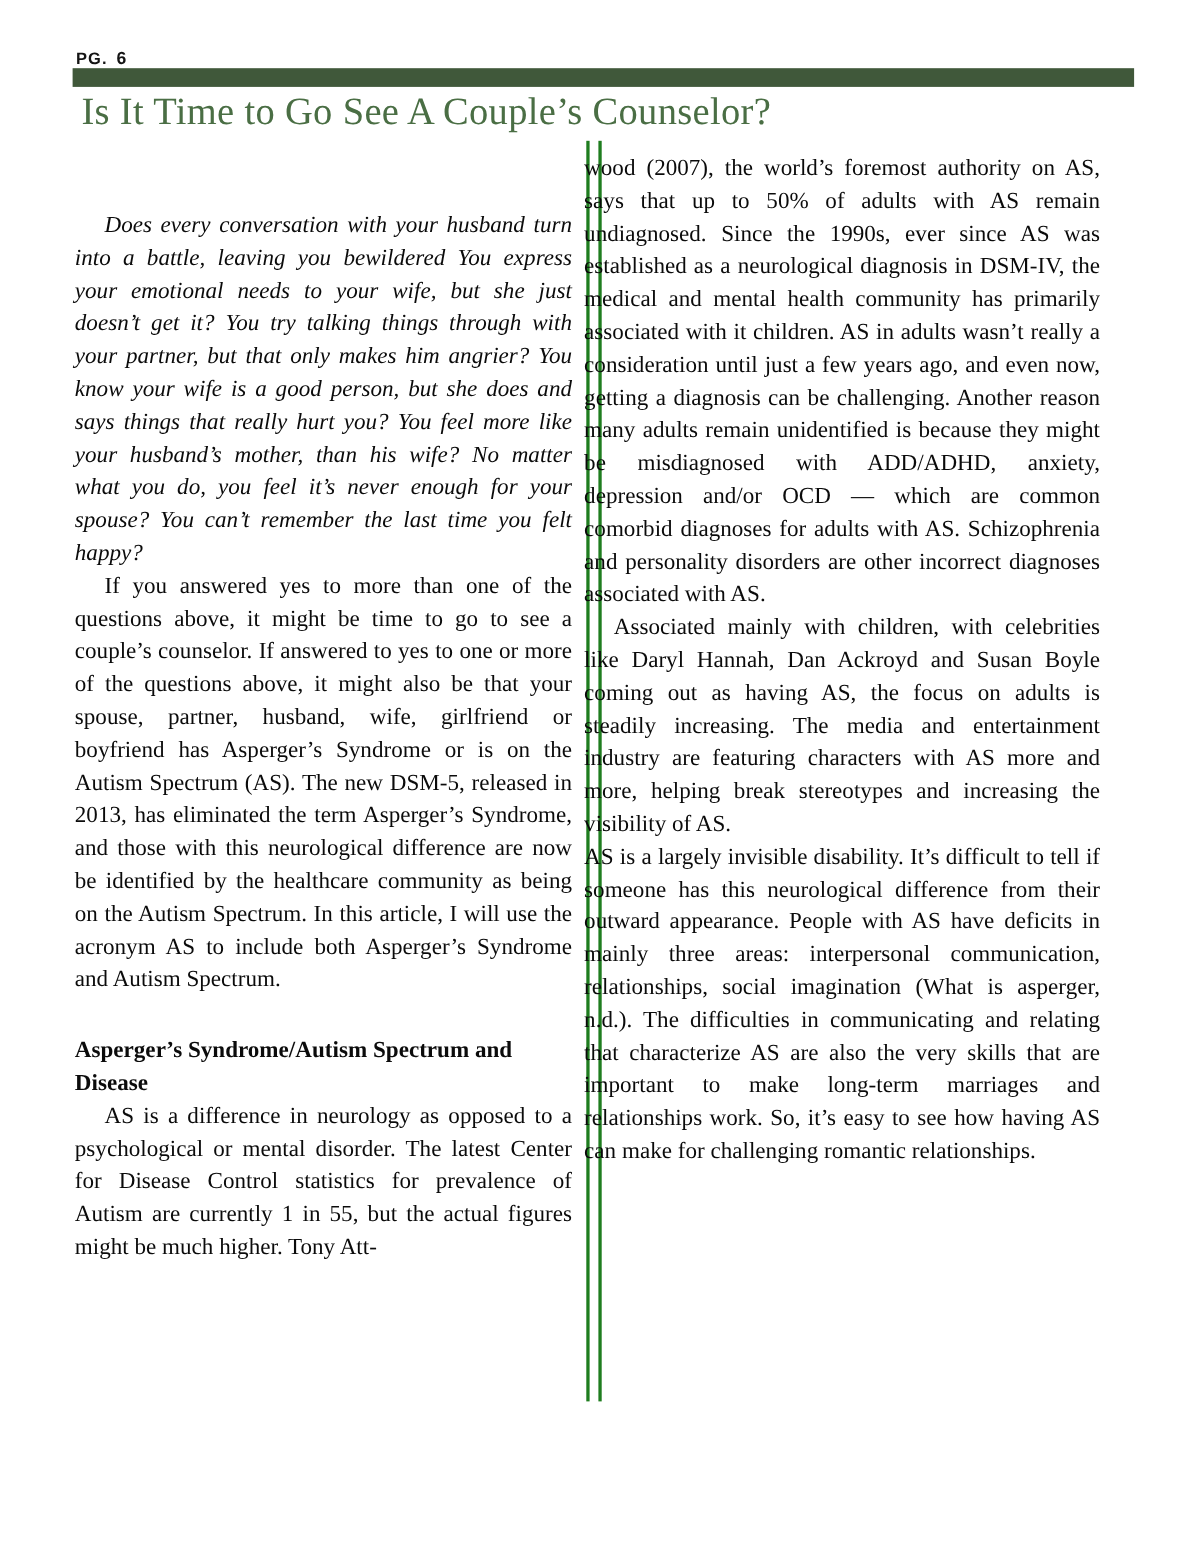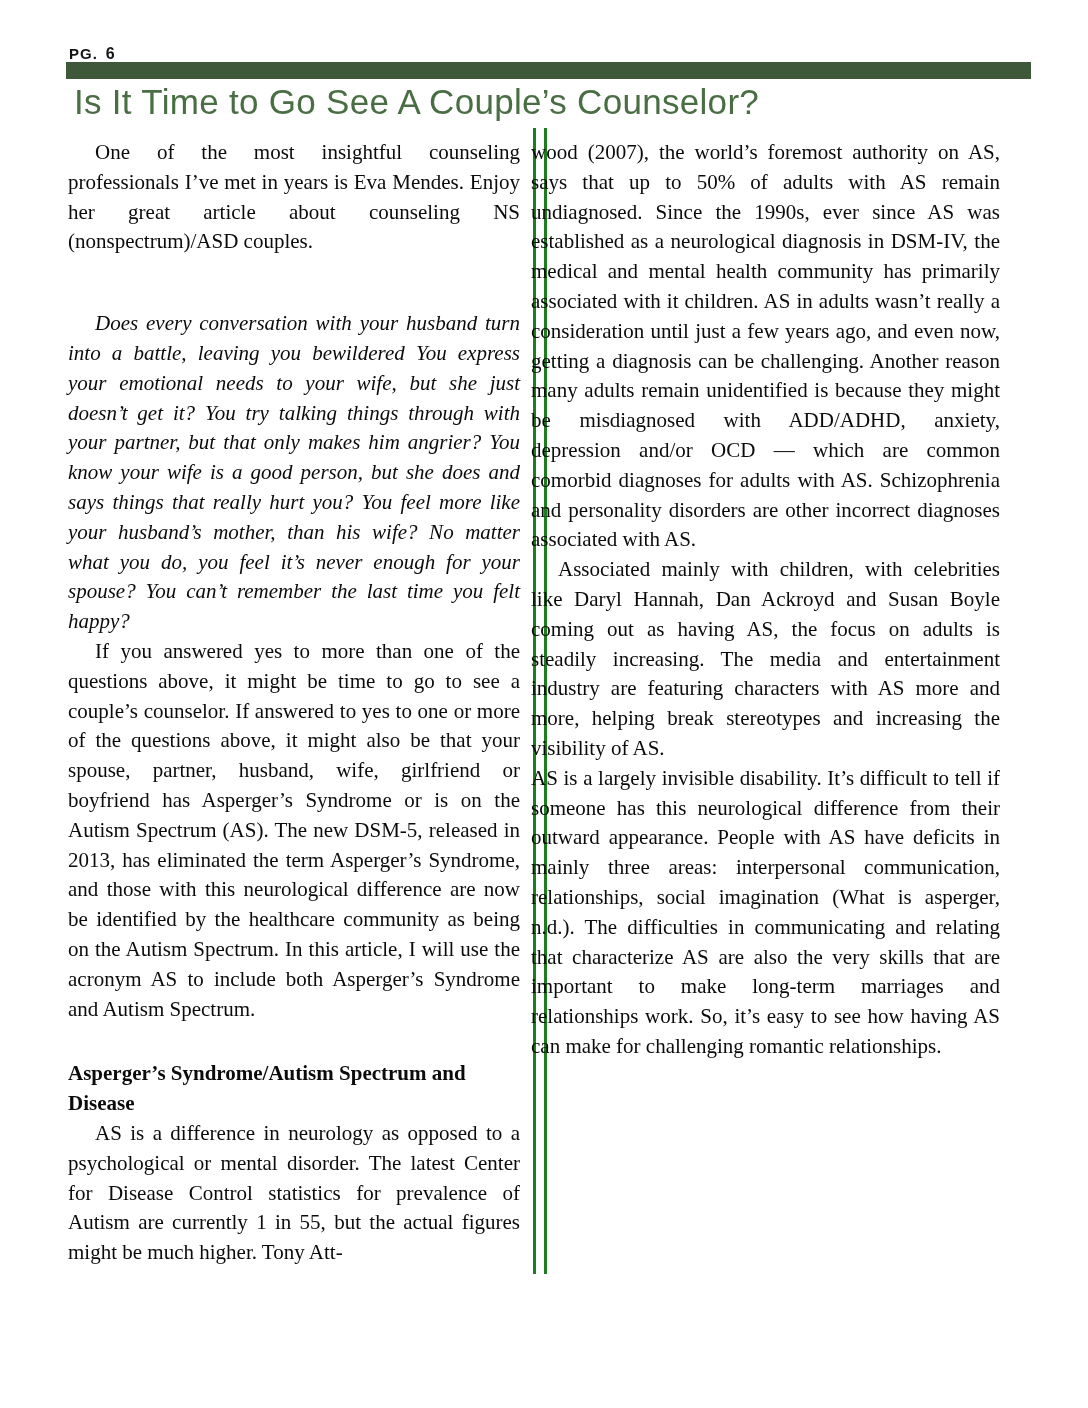--- a/index.html
+++ b/index.html
@@ -15,21 +15,21 @@
     font-family: "Liberation Sans", sans-serif;
     font-weight: 700; font-size: 15px; letter-spacing: 1px; color: #141414; text-align: right;
   }
   .pg-num { font-size: 16px; margin-left: 8px; }
   .top-bar {
     position: absolute; left: 66px; top: 62px; width: 965px; height: 17px;
     background: #40583a;
   }
   .title {
     position: absolute; left: 74px; top: 82px;
-    font-family: Liberation Sans, sans-serif;
+    font-family: Liberation Serif, serif;
     font-weight: 400; font-size: 35px; letter-spacing: 0.3px;
     color: #4a6e44; white-space: nowrap;
   }
   .column {
     position: absolute; top: 138px;
     font-size: 21px; line-height: 29.8px;
     text-align: justify;
   }
   .col-left  { left: 68px;  width: 452px; }
   .col-right { left: 531px; width: 469px; }
@@ -53,21 +53,20 @@
 
 <div class="pg-label">
   <span>PG.</span><span class="pg-num">6</span>
 </div>
 
 <div class="top-bar"></div>
 
 <h1 class="title">Is It Time to Go See A Couple’s Counselor?</h1>
 
 <div class="column col-left">
-  <p class="para indent">One of the most insightful counseling professionals I’ve met in years is Eva Mendes.  Enjoy her great article about counseling NS (nonspectrum)/ASD couples.</p>
   <p class="para indent italic gap-italic">Does every conversation with your husband turn into a battle, leaving you bewildered You express your emotional needs to your wife, but she just doesn’t get it? You try talking things through with your partner, but that only makes him angrier? You know your wife is a good person, but she does and says things that really hurt you? You feel more like your husband’s mother, than his wife? No matter what you do, you feel it’s never enough for your spouse? You can’t remember the last time you felt happy?</p>
   <p class="para indent">If you answered yes to more than one of the questions above, it might be time to go to see a couple’s counselor. If answered to yes to one or more of the questions above, it might also be that your spouse, partner, husband, wife, girlfriend or boyfriend has Asperger’s Syndrome or is on the Autism Spectrum (AS). The new DSM-5, released in 2013, has eliminated the term Asperger’s Syndrome, and those with this neurological difference are now be identified by the healthcare community as being on the Autism Spectrum. In this article, I will use the acronym AS to include both Asperger’s Syndrome and Autism Spectrum.</p>
   <h2 class="subhead">Asperger’s Syndrome/Autism Spectrum and Disease</h2>
   <p class="para indent">AS is a difference in neurology as opposed to a psychological or mental disorder. The latest Center for Disease Control statistics for prevalence of Autism are currently 1 in 55, but the actual figures might be much higher. Tony Att-</p>
 </div>
 
 <span class="rule rule-a"></span>
 <span class="rule rule-b"></span>
 
 <div class="column col-right">

